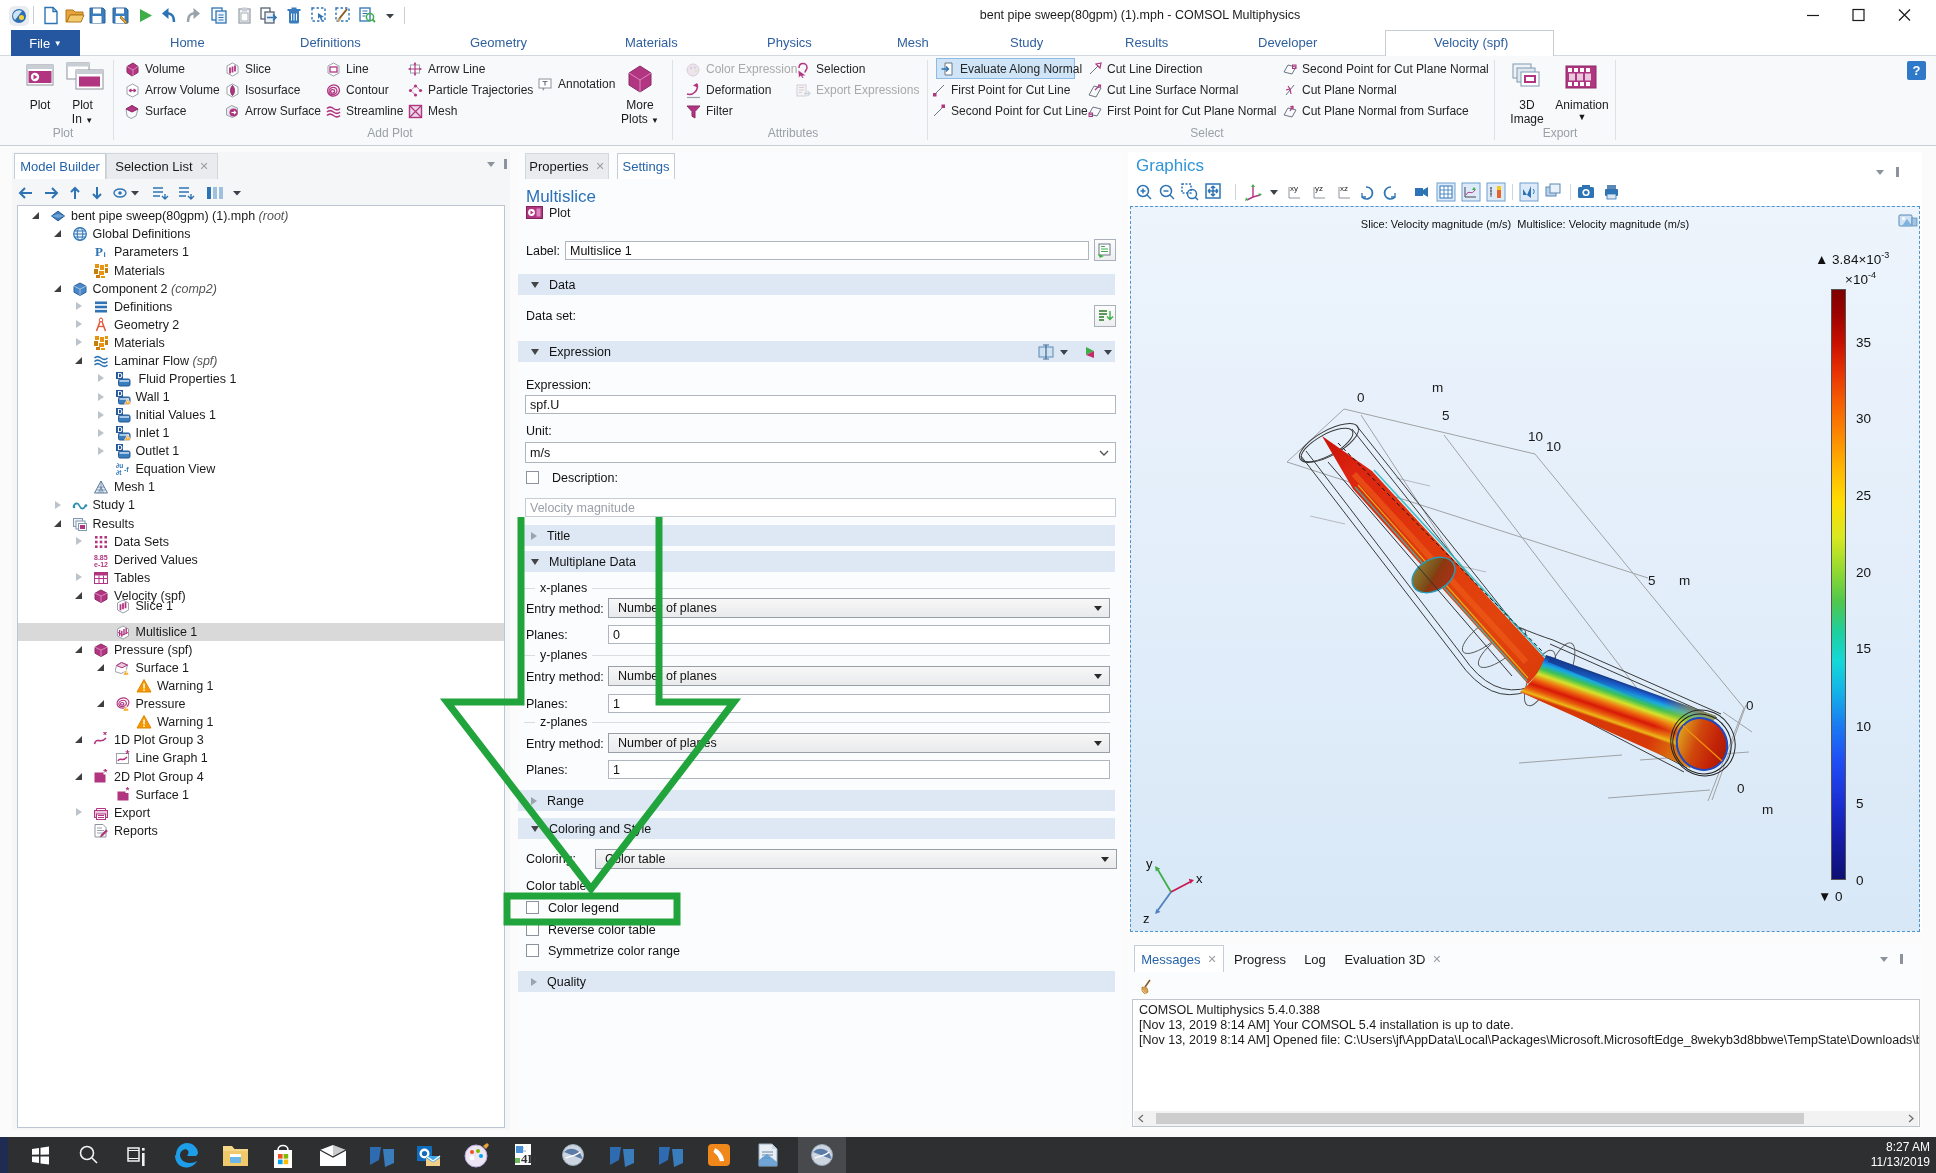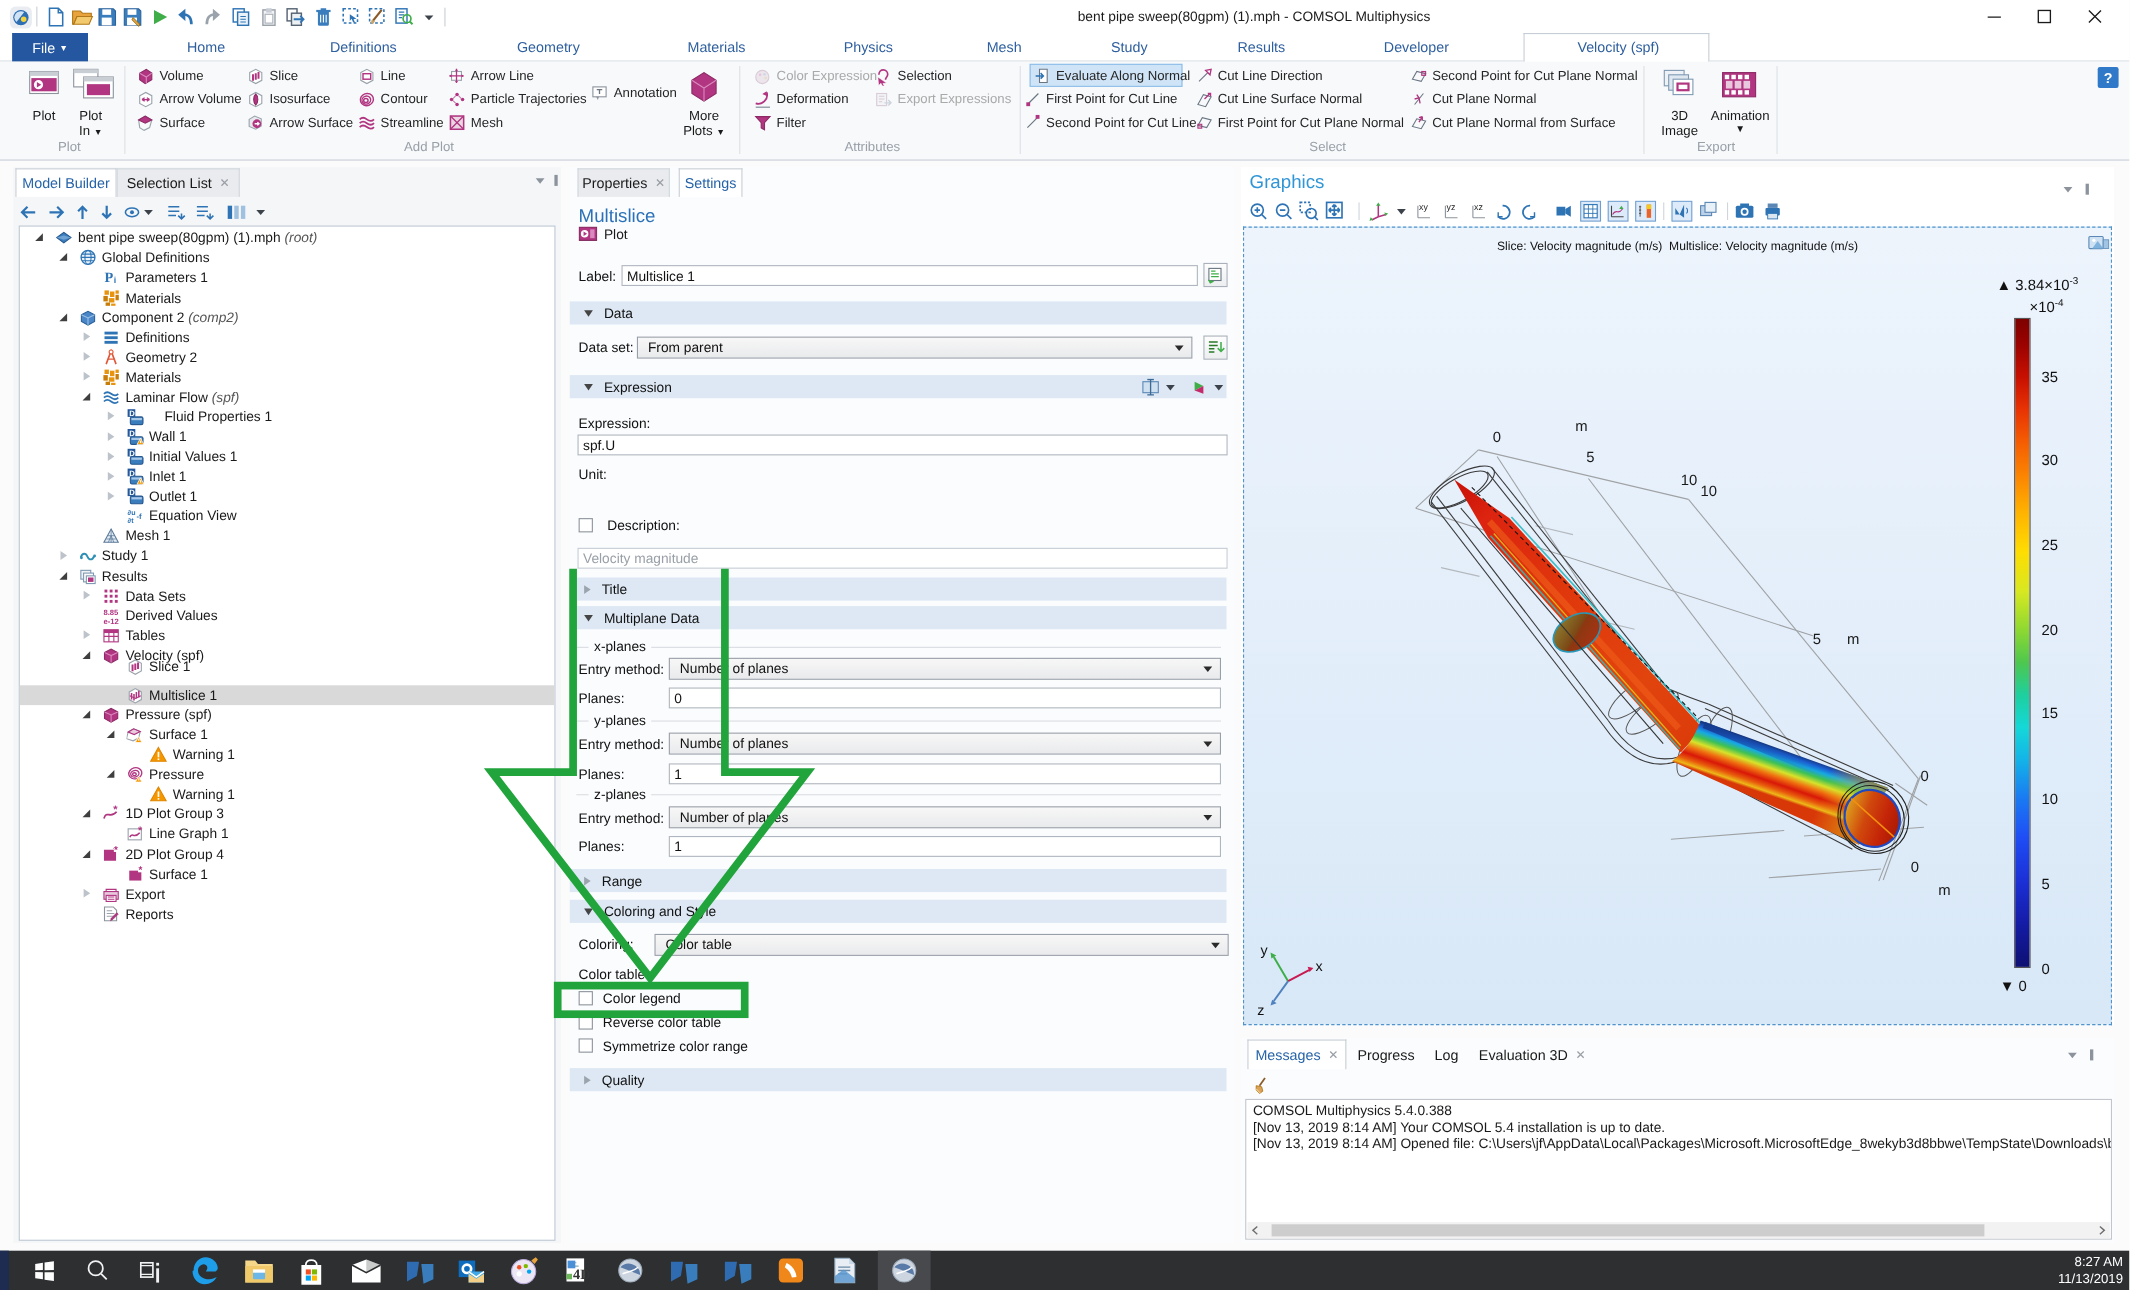--- a/index.html
+++ b/index.html
@@ -466,21 +466,21 @@
         <span style="margin-left:5px">Laminar Flow <i style="color:#555">(spf)</i></span>
       </div>
 <div class="ab" style="left:85.5px;top:222.4px;width:0;height:0;border-top:4.5px solid transparent;border-bottom:4.5px solid transparent;border-left:6px solid #bdc3ca"></div>
 <div class="row" style="left:102.5px;top:217.9px">
         <svg width="16" height="16" viewBox="0 0 16 16">
           <rect x="1" y="1" width="7" height="7" fill="#24589c"></rect>
           <text x="2.6" y="7.4" font-size="7" font-weight="bold" fill="#fff">D</text>
           <rect x="3.5" y="8" width="11.5" height="7" rx="1.5" fill="#3a7dbd" stroke="#27588f"></rect>
           <rect x="4.5" y="9" width="9.5" height="2" fill="#a8c8e8"></rect>
         </svg>
-        <span style="margin-left:19px">Fluid Properties 1</span>
+        <span style="margin-left:8px">Fluid Properties 1</span>
       </div>
 <div class="ab" style="left:85.5px;top:240.5px;width:0;height:0;border-top:4.5px solid transparent;border-bottom:4.5px solid transparent;border-left:6px solid #bdc3ca"></div>
 <div class="row" style="left:102.5px;top:236.0px">
         <svg width="16" height="16" viewBox="0 0 16 16">
           <rect x="1" y="1" width="7" height="7" fill="#24589c"></rect>
           <text x="2.6" y="7.4" font-size="7" font-weight="bold" fill="#fff">D</text>
           <rect x="3.5" y="8" width="11.5" height="7" rx="1.5" fill="#3a7dbd" stroke="#27588f"></rect>
           <rect x="4.5" y="9" width="9.5" height="2" fill="#a8c8e8"></rect>
           <path d="M9.5 15.2l3.2-5.8 3.2 5.8z" fill="#f59800" stroke="#fff" stroke-width=".7"></path>
           <rect x="12.3" y="11.6" width="1.1" height="2.2" fill="#fff"></rect>
@@ -728,37 +728,39 @@
 <div class="ab" style="left:549px;top:206px;font-size:12.5px">Plot</div>
 <div class="lab" style="left:526px;top:244px">Label:</div>
 <div class="inp" style="left:565px;top:241px;width:524px;height:19px">Multislice 1</div>
 <div class="ab" style="left:1094px;top:239px;width:22px;height:22px;background:linear-gradient(#fdfdfd,#eceef0);border:1px solid #aab1ba;box-sizing:border-box"><svg width="20" height="20" viewBox="0 0 20 20">
         <rect x="4" y="4" width="11" height="11" fill="#fff" stroke="#6b7683"></rect>
         <path d="M6 6.5h4M6 9h7M6 11.5h7" stroke="#3fae49" stroke-width="1.2"></path>
         <path d="M3 14l6 2-4 2z" fill="#3fae49"></path>
       </svg></div>
 <div class="shdr" style="top:274px"><div class="tri"></div>Data</div>
 <div class="lab" style="left:526px;top:309px">Data set:</div>
-<div class="cmb" style="left:579px;top:306px;width:505px;height:20px">From parent<div class="da"></div></div>
 <div class="ab" style="left:1094px;top:305px;width:22px;height:22px;background:linear-gradient(#fdfdfd,#eceef0);border:1px solid #aab1ba;box-sizing:border-box"><svg width="20" height="20" viewBox="0 0 20 20">
         <path d="M4 5h8M4 8h8M4 11h5M4 14h5" stroke="#2a7a2a" stroke-width="1.4"></path>
         <path d="M15 5v8M12 10.5l3 3 3-3" stroke="#3fae49" stroke-width="1.4" fill="none"></path>
       </svg></div>
 <div class="shdr" style="top:341px"><div class="tri"></div>Expression</div>
 <svg class="ab" style="left:1038px;top:344px" width="80" height="16" viewBox="0 0 80 16">
       <rect x="1" y="3" width="14" height="10" fill="#cfe0f0" stroke="#5b87b5"></rect>
       <path d="M8 1v14M5 1h6M5 15h6" stroke="#3c6a96" stroke-width="1.2"></path>
       <path d="M22 6l4 5 4-5z" fill="#3c424a"></path>
       <path d="M48 3l8 4-8 4z" fill="#3fae49"></path>
       <path d="M56 7l-8 4 8 3z" fill="#c42a6a"></path>
       <path d="M66 6l4 5 4-5z" fill="#3c424a"></path>
     </svg>
 <div class="lab" style="left:526px;top:378px">Expression:</div>
 <div class="inp" style="left:525px;top:395px;width:591px;height:19px">spf.U</div>
 <div class="lab" style="left:526px;top:424px">Unit:</div>
+<div class="inp" style="left:525px;top:442px;width:591px;height:21px">m/s<svg class="ab" style="right:6px;top:6px" width="10" height="8" viewBox="0 0 10 8">
+        <path d="M1 2l4 4 4-4" fill="none" stroke="#555" stroke-width="1.4"></path>
+      </svg></div>
 <div class="cb" style="left:526px;top:471px"></div>
 <div class="lab" style="left:552px;top:471px">Description:</div>
 <div class="inp" style="left:525px;top:498px;width:591px;height:19px;color:#9aa0a8;border-color:#c6ccd4">Velocity magnitude</div>
 <div class="shdr" style="top:525px"><div class="trc"></div>Title</div>
 <div class="shdr" style="top:551px"><div class="tri"></div>Multiplane Data</div>
 <div class="fsl" style="left:524px;top:588px;width:11px"></div>
     <div class="fst" style="left:540px;top:581px">x-planes</div>
     <div class="fsl" style="left:592px;top:588px;width:518px"></div>
 <div class="lab" style="left:526px;top:602px">Entry method:</div>
 <div class="cmb" style="left:608px;top:598px;width:502px;height:20px">Number of planes<div class="da"></div></div>

